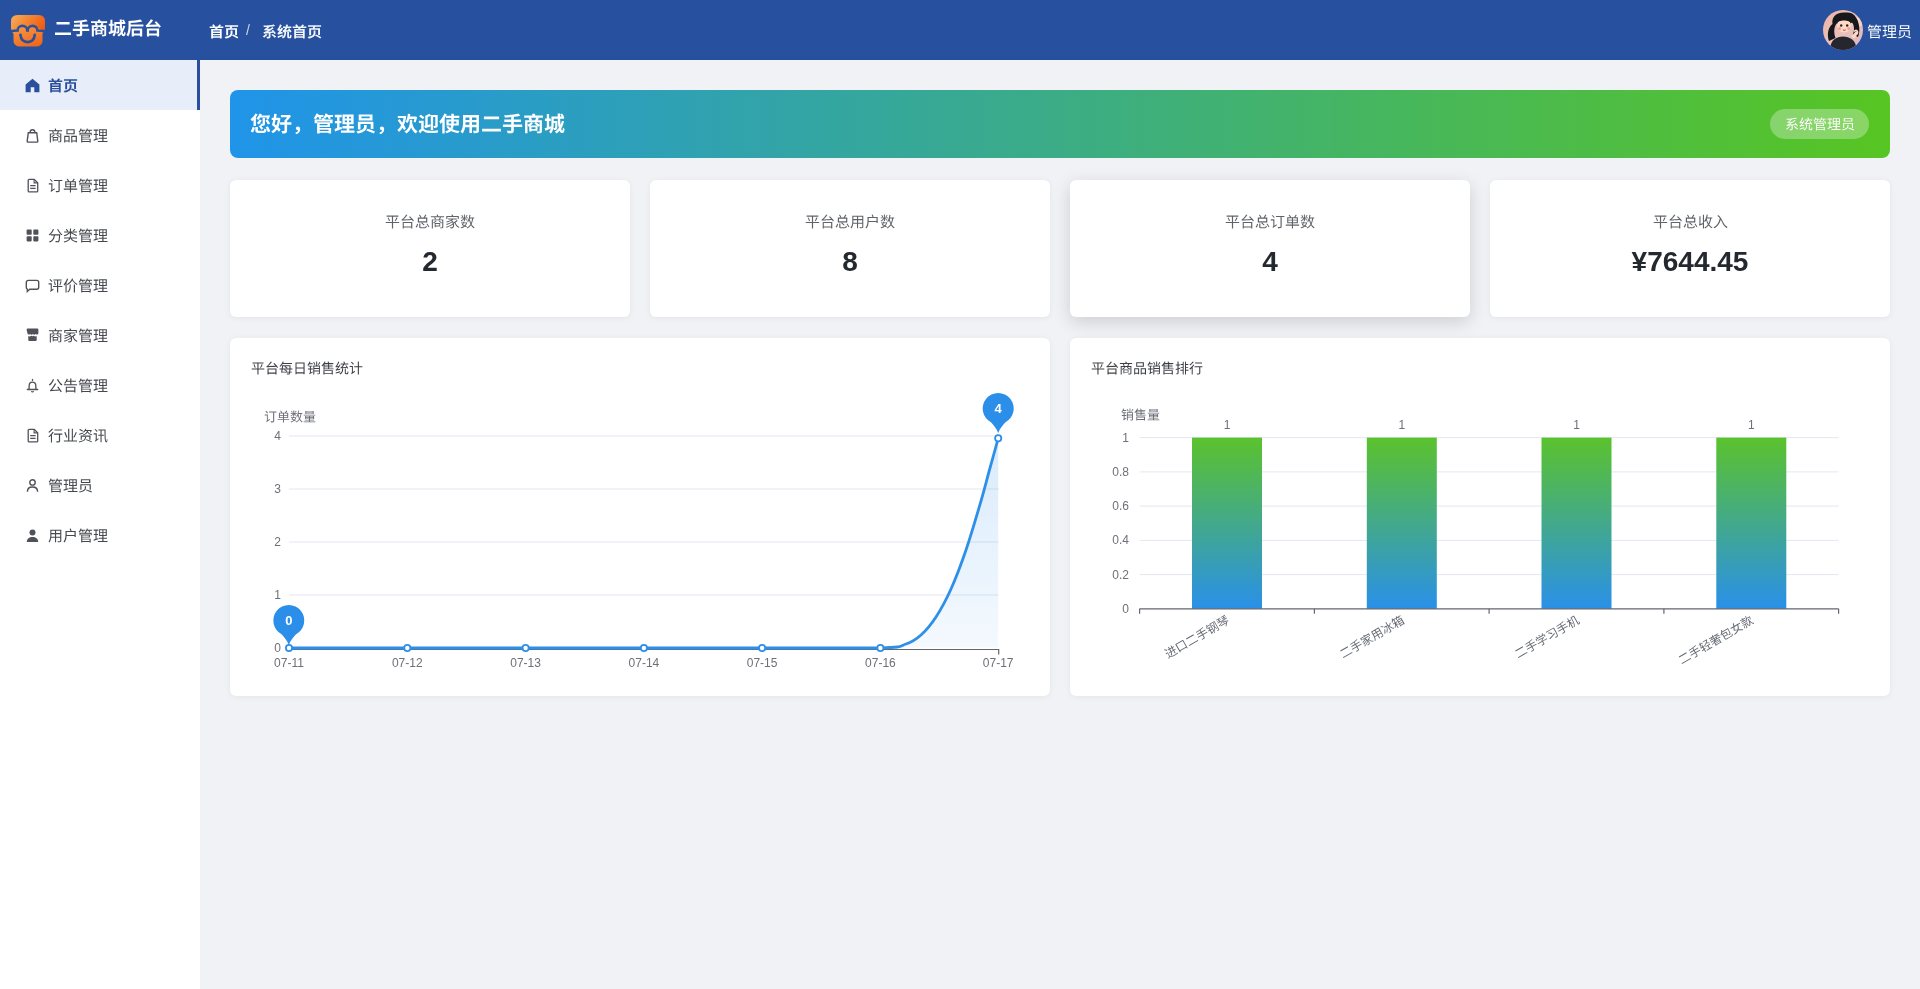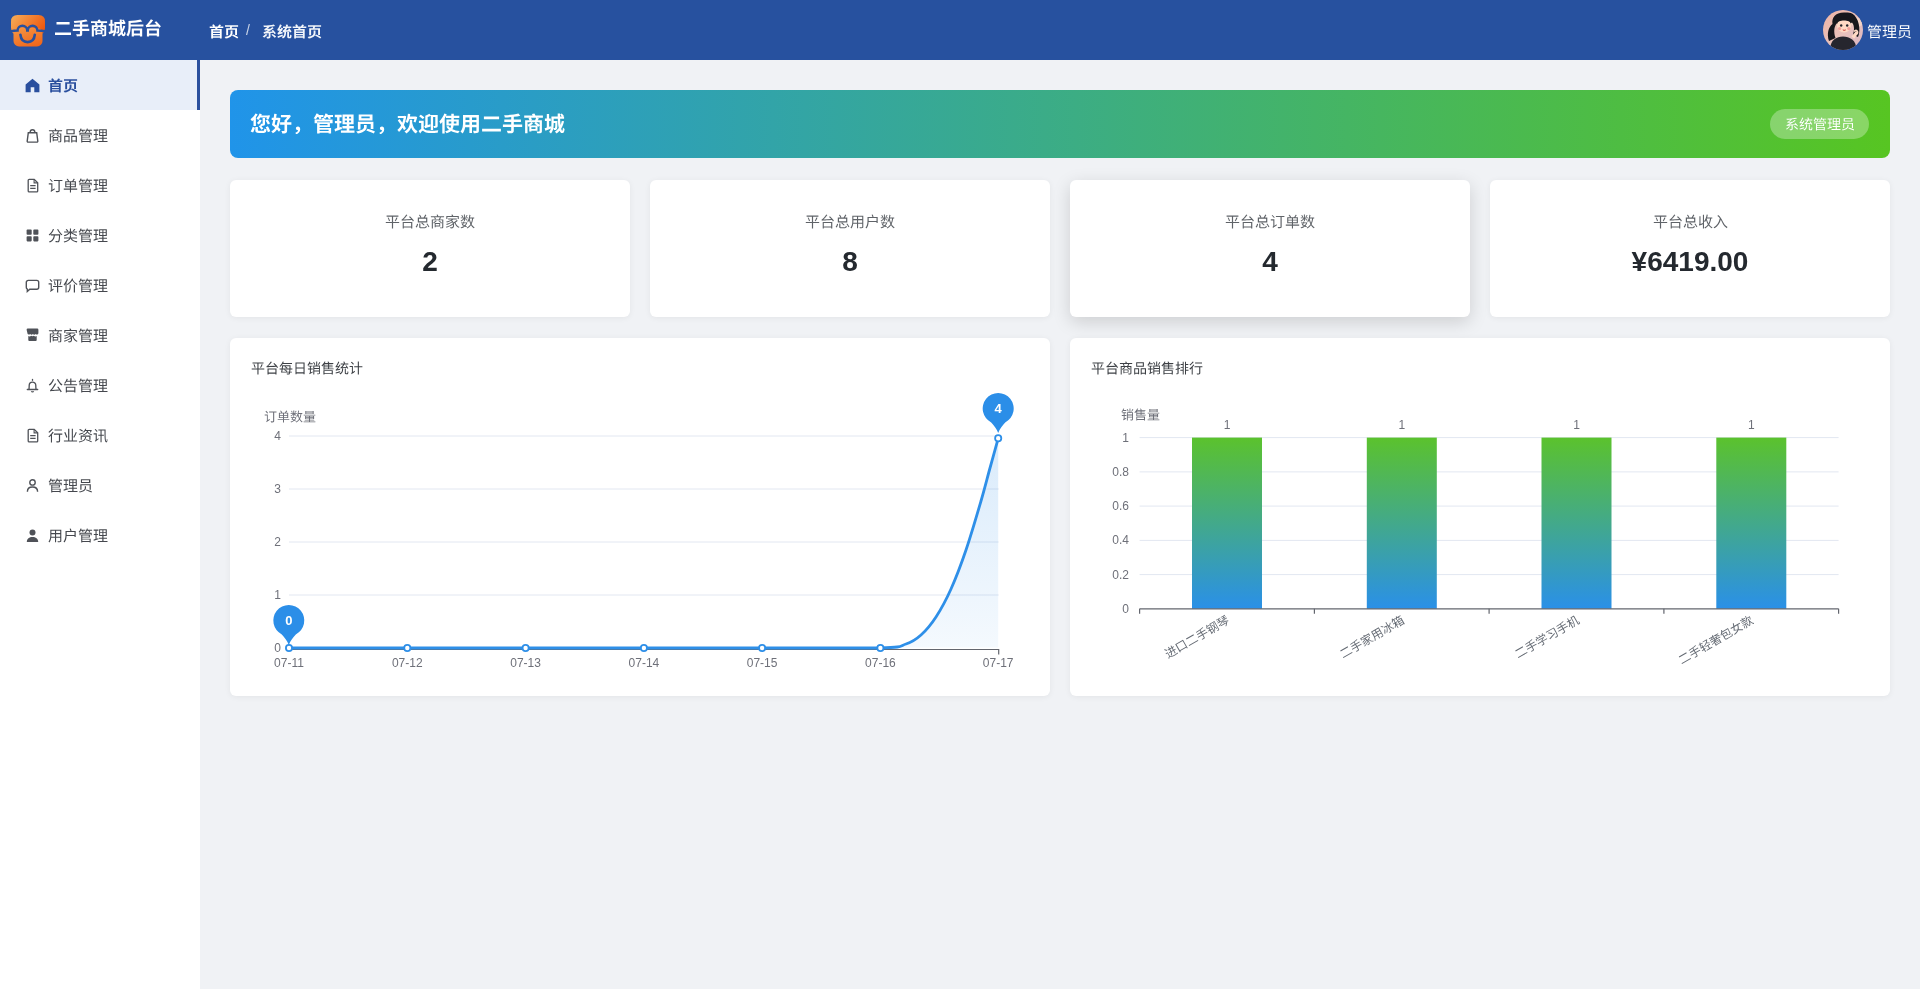--- a/index.html
+++ b/index.html
@@ -220,21 +220,21 @@
     <div class="scard hov" style="left:870px">
       <div class="slabel"><svg width="90.0" height="15.0" viewBox="0 0 90.0 15.0" style="">
           <path fill="#5f6368" d="M2.6 3.8C3.2 4.9 3.8 6.3 4.0 7.2L5.1 6.8C4.8 6.0 4.2 4.5 3.6 3.4ZM11.3 3.4C10.9 4.5 10.3 6.0 9.7 6.9L10.7 7.3C11.2 6.4 12.0 4.9 12.5 3.7ZM0.8 8.0V9.1H6.9V14.4H8.1V9.1H14.2V8.0H8.1V2.7H13.4V1.6H1.6V2.7H6.9V8.0Z M17.7 8.1V14.4H18.8V13.6H26.1V14.4H27.3V8.1ZM18.8 12.5V9.1H26.1V12.5ZM16.9 6.8C17.5 6.6 18.4 6.6 27.0 6.1C27.4 6.6 27.7 7.0 27.9 7.4L28.9 6.7C28.1 5.4 26.3 3.6 24.9 2.3L24.0 2.9C24.7 3.5 25.5 4.3 26.2 5.1L18.5 5.5C19.8 4.2 21.1 2.7 22.4 1.0L21.2 0.5C20.0 2.4 18.3 4.3 17.7 4.8C17.2 5.3 16.9 5.6 16.5 5.7C16.6 6.0 16.8 6.6 16.9 6.8Z M41.4 10.0C42.2 11.0 43.1 12.4 43.5 13.3L44.4 12.8C44.0 11.8 43.1 10.5 42.2 9.5ZM36.2 9.2C37.2 9.8 38.3 10.9 38.9 11.6L39.7 10.9C39.1 10.2 38.0 9.2 37.0 8.5ZM34.2 9.6V12.7C34.2 13.9 34.7 14.2 36.5 14.2C36.8 14.2 39.5 14.2 39.8 14.2C41.2 14.2 41.6 13.8 41.8 12.1C41.4 12.0 41.0 11.8 40.7 11.7C40.6 13.0 40.5 13.2 39.8 13.2C39.2 13.2 37.0 13.2 36.5 13.2C35.6 13.2 35.4 13.1 35.4 12.7V9.6ZM32.1 9.8C31.8 11.0 31.3 12.3 30.6 13.1L31.7 13.6C32.4 12.7 32.9 11.2 33.1 10.0ZM34.0 4.7H41.1V7.3H34.0ZM32.8 3.6V8.4H42.3V3.6H39.9C40.4 2.9 40.9 1.9 41.4 1.1L40.3 0.6C39.9 1.5 39.2 2.8 38.6 3.6H35.5L36.4 3.2C36.2 2.5 35.5 1.4 34.8 0.7L33.9 1.1C34.5 1.9 35.1 2.9 35.4 3.6Z M46.7 1.6C47.5 2.4 48.5 3.4 49.0 4.1L49.8 3.3C49.3 2.7 48.3 1.7 47.5 0.9ZM48.1 14.0C48.3 13.7 48.8 13.4 51.9 11.2C51.8 11.0 51.6 10.5 51.6 10.2L49.4 11.7V5.3H45.8V6.4H48.3V11.8C48.3 12.4 47.8 12.9 47.5 13.1C47.7 13.3 48.0 13.8 48.1 14.0ZM50.9 1.9V3.0H55.5V12.7C55.5 13.0 55.4 13.1 55.2 13.1C54.8 13.1 53.7 13.1 52.6 13.1C52.8 13.4 53.0 14.0 53.1 14.3C54.5 14.3 55.5 14.3 56.0 14.1C56.5 13.9 56.7 13.5 56.7 12.8V3.0H59.4V1.9Z M63.3 6.6H66.9V8.3H63.3ZM68.0 6.6H71.8V8.3H68.0ZM63.3 4.2H66.9V5.7H63.3ZM68.0 4.2H71.8V5.7H68.0ZM70.6 0.7C70.3 1.4 69.7 2.5 69.1 3.2H65.5L66.1 2.9C65.8 2.3 65.1 1.3 64.5 0.7L63.5 1.1C64.1 1.7 64.7 2.6 65.0 3.2H62.2V9.2H66.9V10.6H60.8V11.7H66.9V14.4H68.0V11.7H74.2V10.6H68.0V9.2H72.9V3.2H70.4C70.9 2.6 71.4 1.8 71.8 1.1Z M81.6 0.9C81.4 1.5 80.9 2.4 80.5 2.9L81.3 3.2C81.6 2.7 82.2 2.0 82.6 1.3ZM76.3 1.3C76.7 1.9 77.1 2.8 77.2 3.3L78.1 2.9C78.0 2.4 77.6 1.6 77.1 1.0ZM81.2 9.3C80.8 10.1 80.3 10.7 79.8 11.3C79.2 11.0 78.6 10.7 78.0 10.5C78.3 10.1 78.5 9.7 78.7 9.3ZM76.7 10.9C77.4 11.2 78.2 11.6 79.0 12.0C78.0 12.6 76.8 13.1 75.6 13.4C75.8 13.6 76.0 14.0 76.2 14.3C77.5 13.9 78.8 13.3 79.9 12.4C80.4 12.8 80.8 13.0 81.2 13.3L81.9 12.6C81.6 12.3 81.1 12.0 80.6 11.8C81.4 10.9 82.0 9.9 82.4 8.6L81.8 8.3L81.6 8.4H79.2L79.5 7.6L78.5 7.4C78.4 7.7 78.2 8.0 78.1 8.4H76.0V9.3H77.6C77.3 9.9 77.0 10.5 76.7 10.9ZM78.9 0.6V3.4H75.8V4.3H78.5C77.8 5.3 76.6 6.2 75.6 6.7C75.8 6.9 76.1 7.3 76.2 7.5C77.1 7.0 78.1 6.2 78.9 5.3V7.1H79.9V5.1C80.6 5.6 81.5 6.3 81.9 6.7L82.5 5.9C82.2 5.6 80.9 4.8 80.1 4.3H83.0V3.4H79.9V0.6ZM84.4 0.7C84.1 3.4 83.4 5.9 82.2 7.5C82.5 7.6 82.9 8.0 83.1 8.1C83.5 7.6 83.8 6.9 84.1 6.2C84.4 7.7 84.9 9.0 85.4 10.2C84.6 11.6 83.4 12.7 81.8 13.5C82.0 13.8 82.3 14.2 82.4 14.4C83.9 13.6 85.1 12.6 86.0 11.3C86.7 12.5 87.6 13.6 88.8 14.3C89.0 14.0 89.3 13.6 89.6 13.4C88.3 12.7 87.3 11.6 86.6 10.2C87.4 8.7 87.9 6.8 88.2 4.6H89.2V3.5H84.9C85.2 2.7 85.3 1.8 85.5 0.9ZM87.1 4.6C86.9 6.3 86.5 7.8 86.0 9.1C85.4 7.7 85.0 6.2 84.7 4.6Z"></path>
         </svg></div>
       <div class="snum">4</div>
     </div>
     <div class="scard" style="left:1290px">
       <div class="slabel"><svg width="75.0" height="15.0" viewBox="0 0 75.0 15.0" style="">
           <path fill="#5f6368" d="M2.6 3.8C3.2 4.9 3.8 6.3 4.0 7.2L5.1 6.8C4.8 6.0 4.2 4.5 3.6 3.4ZM11.3 3.4C10.9 4.5 10.3 6.0 9.7 6.9L10.7 7.3C11.2 6.4 12.0 4.9 12.5 3.7ZM0.8 8.0V9.1H6.9V14.4H8.1V9.1H14.2V8.0H8.1V2.7H13.4V1.6H1.6V2.7H6.9V8.0Z M17.7 8.1V14.4H18.8V13.6H26.1V14.4H27.3V8.1ZM18.8 12.5V9.1H26.1V12.5ZM16.9 6.8C17.5 6.6 18.4 6.6 27.0 6.1C27.4 6.6 27.7 7.0 27.9 7.4L28.9 6.7C28.1 5.4 26.3 3.6 24.9 2.3L24.0 2.9C24.7 3.5 25.5 4.3 26.2 5.1L18.5 5.5C19.8 4.2 21.1 2.7 22.4 1.0L21.2 0.5C20.0 2.4 18.3 4.3 17.7 4.8C17.2 5.3 16.9 5.6 16.5 5.7C16.6 6.0 16.8 6.6 16.9 6.8Z M41.4 10.0C42.2 11.0 43.1 12.4 43.5 13.3L44.4 12.8C44.0 11.8 43.1 10.5 42.2 9.5ZM36.2 9.2C37.2 9.8 38.3 10.9 38.9 11.6L39.7 10.9C39.1 10.2 38.0 9.2 37.0 8.5ZM34.2 9.6V12.7C34.2 13.9 34.7 14.2 36.5 14.2C36.8 14.2 39.5 14.2 39.8 14.2C41.2 14.2 41.6 13.8 41.8 12.1C41.4 12.0 41.0 11.8 40.7 11.7C40.6 13.0 40.5 13.2 39.8 13.2C39.2 13.2 37.0 13.2 36.5 13.2C35.6 13.2 35.4 13.1 35.4 12.7V9.6ZM32.1 9.8C31.8 11.0 31.3 12.3 30.6 13.1L31.7 13.6C32.4 12.7 32.9 11.2 33.1 10.0ZM34.0 4.7H41.1V7.3H34.0ZM32.8 3.6V8.4H42.3V3.6H39.9C40.4 2.9 40.9 1.9 41.4 1.1L40.3 0.6C39.9 1.5 39.2 2.8 38.6 3.6H35.5L36.4 3.2C36.2 2.5 35.5 1.4 34.8 0.7L33.9 1.1C34.5 1.9 35.1 2.9 35.4 3.6Z M53.8 4.6H57.1C56.8 6.5 56.3 8.1 55.5 9.5C54.8 8.1 54.2 6.5 53.7 4.8ZM53.7 0.6C53.2 3.2 52.4 5.7 51.1 7.2C51.4 7.4 51.8 7.9 51.9 8.1C52.4 7.6 52.8 6.9 53.1 6.2C53.6 7.8 54.2 9.2 54.9 10.5C54.1 11.8 52.9 12.8 51.4 13.5C51.6 13.7 52.0 14.2 52.1 14.4C53.5 13.6 54.7 12.7 55.6 11.5C56.4 12.7 57.5 13.7 58.7 14.3C58.8 14.1 59.2 13.6 59.5 13.4C58.2 12.8 57.1 11.8 56.2 10.5C57.2 8.9 57.8 7.0 58.2 4.6H59.3V3.5H54.2C54.4 2.7 54.6 1.7 54.8 0.8ZM46.4 11.7C46.7 11.5 47.1 11.2 49.9 10.2V14.4H51.0V0.8H49.9V9.1L47.5 9.9V2.3H46.4V9.6C46.4 10.2 46.1 10.5 45.9 10.7C46.1 10.9 46.3 11.4 46.4 11.7Z M64.4 1.9C65.4 2.6 66.2 3.4 66.8 4.3C65.9 8.6 64.0 11.7 60.6 13.4C60.9 13.6 61.4 14.1 61.6 14.3C64.7 12.5 66.6 9.8 67.8 5.8C69.4 8.9 70.5 12.3 73.9 14.2C74.0 13.9 74.3 13.3 74.5 13.0C69.5 10.0 69.9 4.3 65.1 0.9Z"></path>
         </svg></div>
-      <div class="snum">¥6419.00</div>
+      <div class="snum">¥7644.45</div>
     </div>
     <div class="ccard" style="left:30px">
       <svg width="820" height="358" viewBox="0 0 820 358" style="position:absolute;left:0;top:0">
         <defs>
           <linearGradient id="af" x1="0" y1="0" x2="0" y2="1">
             <stop offset="0" stop-color="rgba(46,143,232,0.18)"></stop>
             <stop offset="1" stop-color="rgba(46,143,232,0.05)"></stop>
           </linearGradient>
         </defs>
         <line x1="59" y1="98" x2="768.7" y2="98" stroke="#E2E7F1" stroke-width="1"></line>

